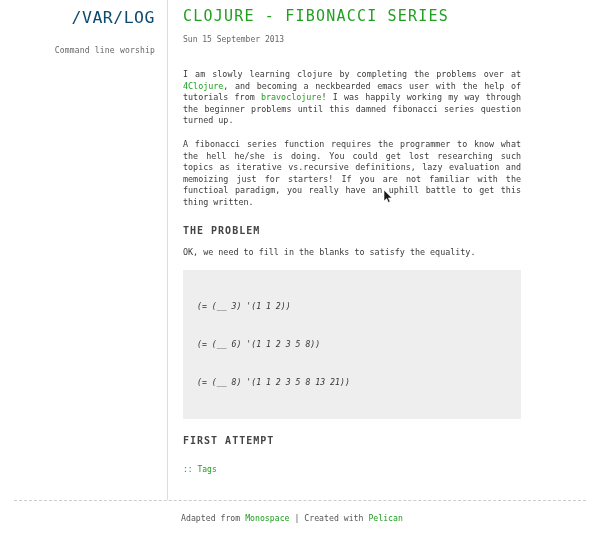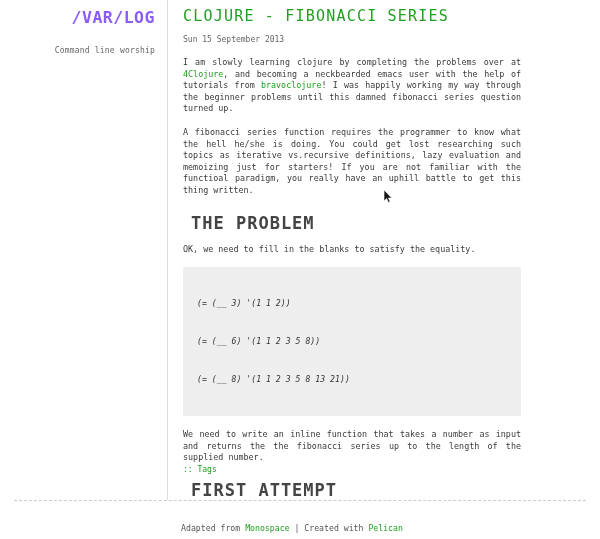--- a/index.html
+++ b/index.html
@@ -29,22 +29,22 @@
     top: 0;
     width: 168px;
     height: 500px;
     box-sizing: border-box;
     border-right: 1px solid #dcdcdc;
     padding-top: 8px;
     text-align: right;
   }
   .site-title {
     font-size: 16.5px;
-    font-weight: bold;
-    color: #8b5cf6;
+    font-weight: normal;
+    color: #0c4a6e;
     letter-spacing: 0.5px;
     padding-right: 12px;
     line-height: 20px;
     text-decoration: none;
     display: block;
   }
   .site-tagline {
     margin-top: 18px;
     padding-right: 12px;
     font-size: 8px;
@@ -65,41 +65,41 @@
     font-size: 15px;
     font-weight: normal;
     color: #20a020;
     letter-spacing: 1.2px;
     margin: 0 0 10px 0;
     line-height: 18px;
   }
   .post-date {
     font-size: 8px;
     color: #666666;
-    margin-bottom: 13px;
+    margin-bottom: 25px;
   }
   p.body {
     margin: 0 0 12px 0;
     line-height: 11.6px;
     font-size: 8.4px;
     color: #3a3a3a;
     text-align: justify;
     width: 338px;
   }
   a.inline {
     color: #20a020;
     text-decoration: none;
   }
 
   h2.section {
-    font-size: 17px;
+    font-size: 10px;
     font-weight: bold;
     color: #444444;
     letter-spacing: 1px;
-    margin: 16px 0 11px 8px;
+    margin: 16px 0 11px 0;
   }
 
   pre.codeblock {
     background: #eeeeee;
     margin: 0 0 13px 0;
     padding: 27px 14px;
     width: 310px;
     font-size: 8.2px;
     line-height: 19px;
     font-style: italic;
@@ -132,21 +132,20 @@
     border-top: 1px dashed #cccccc;
   }
   .footer {
     position: absolute;
     left: 0;
     top: 513px;
     width: 584px;
     text-align: center;
     font-size: 8.2px;
     color: #555555;
-    margin-top: 10px;
   }
   .footer a {
     color: #20a020;
     text-decoration: none;
   }
 
   
   .cursor {
     position: absolute;
     left: 384px;
@@ -177,21 +176,20 @@
     <h2 class="section">THE PROBLEM</h2>
 
     <p class="body">OK, we need to fill in the blanks to satisfy the equality.</p>
 
     <pre class="codeblock">(= (__ 3) '(1 1 2))
 
 (= (__ 6) '(1 1 2 3 5 8))
 
 (= (__ 8) '(1 1 2 3 5 8 13 21))</pre>
 
-    <p class="body">We need to write an inline function that takes a number as input and returns the the fibonacci series up to the length of the supplied number.</p>
 
     <h2 class="section">FIRST ATTEMPT</h2>
 
   </div>
 
   <div class="tags-row">
     <span class="sep">::</span>
     <a href="#">Tags</a>
   </div>
 

